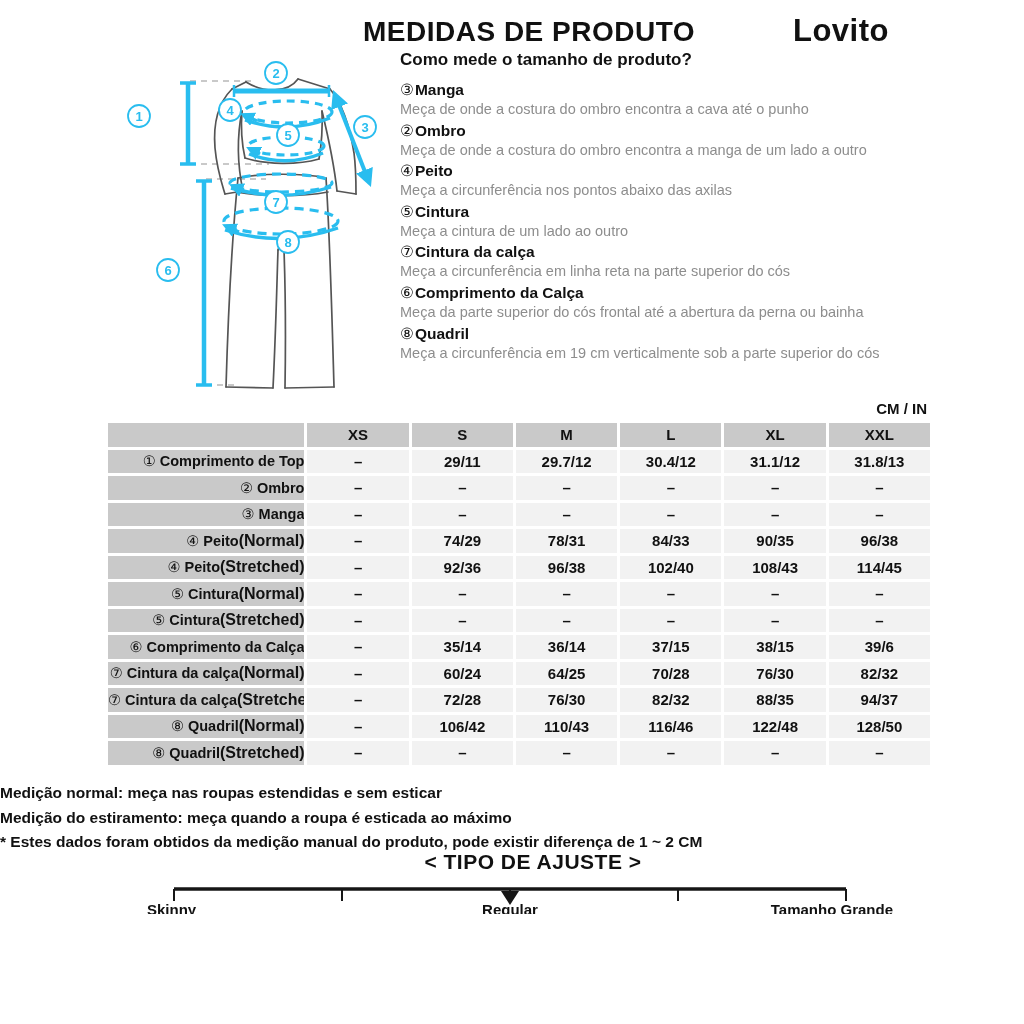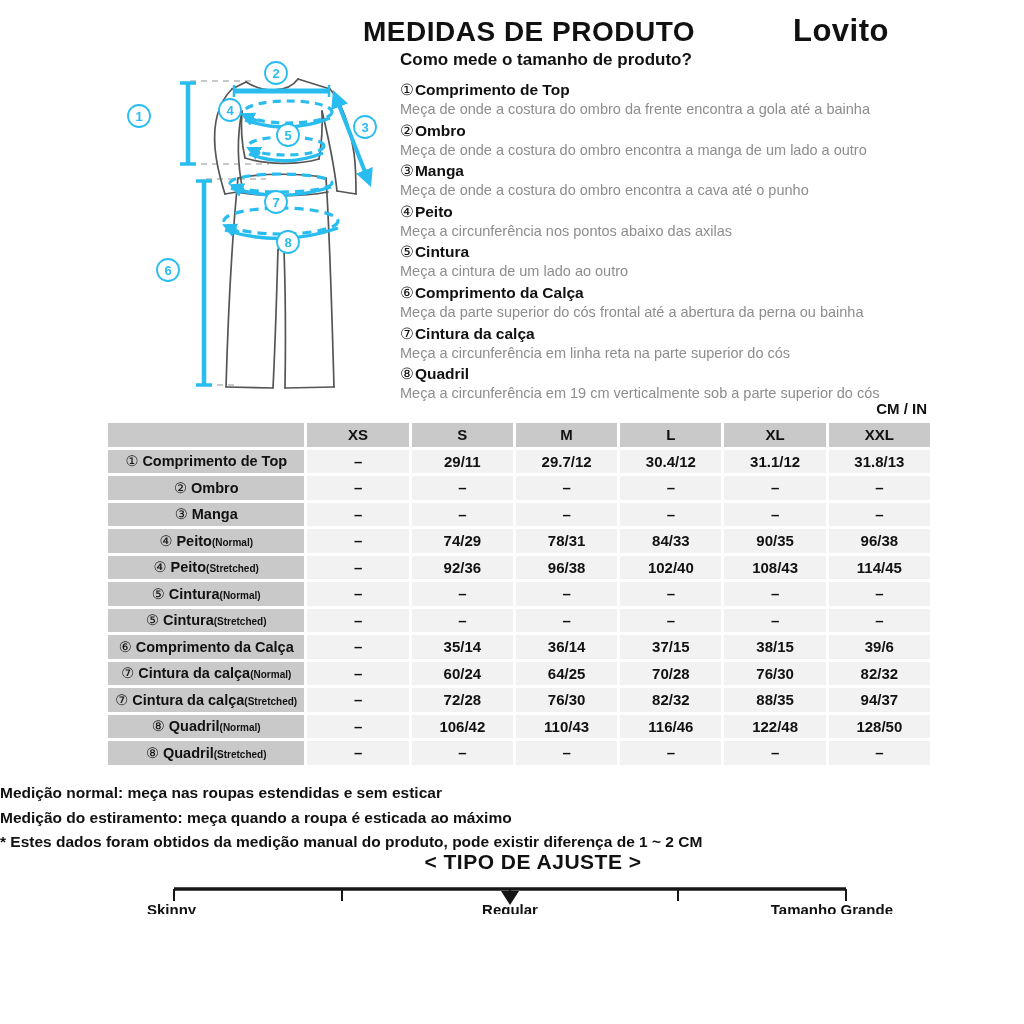--- a/index.html
+++ b/index.html
@@ -19,24 +19,24 @@
   .g-head .gnum{margin-right:1px;font-weight:400;}
   .g-desc{font-size:14.5px;color:#8d8d8d;line-height:19px;white-space:nowrap;}
 
   .units{position:absolute;top:400px;right:97px;font-size:15px;font-weight:700;}
 
   table.size-table{position:absolute;left:105px;top:420px;width:828px;
         border-collapse:separate;border-spacing:3px;table-layout:fixed;}
   table.size-table th, table.size-table td{height:23.5px;padding:0;overflow:hidden;}
   table.size-table th{background:#c9c9c9;font-size:15px;font-weight:700;text-align:center;}
   table.size-table th.corner{background:#c9c9c9;}
-  td.lbl{background:#c9c9c9;text-align:center;padding-left:9px;font-size:14.5px;font-weight:600;
+  td.lbl{background:#c9c9c9;text-align:right;padding-left:9px;font-size:14.5px;font-weight:600;
          white-space:nowrap;}
   td.lbl .num{margin-right:4px;font-weight:400;}
-  td.lbl .variant{font-size:10px;font-weight:600;}
+  td.lbl .variant{font-size:16px;font-weight:600;}
   td.val{background:#f2f2f2;text-align:center;font-size:15px;font-weight:700;}
 
   .notes{position:absolute;left:0;top:781px;width:1024px;text-align:left;}
   .note-line{font-size:15.5px;font-weight:700;line-height:24.5px;white-space:nowrap;}
 
   .scale-title{position:absolute;left:0;width:1024px;text-align:center;
                font-size:21px;font-weight:800;letter-spacing:.5px;padding-left:21px;}
   #fit-title{top:850px;}
   #ela-title{top:927px;}
   .scale-svg{position:absolute;left:0;width:1024px;height:26px;}
@@ -140,46 +140,42 @@
       <text x="150" y="148.5">7</text>
       <circle cx="162" cy="184" r="11" fill="#fff" stroke="#29bdef" stroke-width="1.8"></circle>
       <text x="162" y="188.5">8</text>
     </g>
   </svg>
 
   <div class="guide">
     <div class="guide-heading">Como mede o tamanho de produto?</div>
 
     <div class="g-item">
-      <div class="g-head"><span class="gnum">①</span><span>Comprimento de Top</span></div>
-      <div class="g-desc">Meça de onde a costura do ombro da frente encontra a gola até a bainha</div>
+      <div class="g-head"><span class="gnum">③</span><span>Manga</span></div>
+      <div class="g-desc">Meça de onde a costura do ombro encontra a cava até o punho</div>
     </div>
     <div class="g-item">
       <div class="g-head"><span class="gnum">②</span><span>Ombro</span></div>
       <div class="g-desc">Meça de onde a costura do ombro encontra a manga de um lado a outro</div>
     </div>
     <div class="g-item">
-      <div class="g-head"><span class="gnum">③</span><span>Manga</span></div>
-      <div class="g-desc">Meça de onde a costura do ombro encontra a cava até o punho</div>
-    </div>
-    <div class="g-item">
       <div class="g-head"><span class="gnum">④</span><span>Peito</span></div>
       <div class="g-desc">Meça a circunferência nos pontos abaixo das axilas</div>
     </div>
     <div class="g-item">
       <div class="g-head"><span class="gnum">⑤</span><span>Cintura</span></div>
       <div class="g-desc">Meça a cintura de um lado ao outro</div>
     </div>
     <div class="g-item">
+      <div class="g-head"><span class="gnum">⑦</span><span>Cintura da calça</span></div>
+      <div class="g-desc">Meça a circunferência em linha reta na parte superior do cós</div>
+    </div>
+    <div class="g-item">
       <div class="g-head"><span class="gnum">⑥</span><span>Comprimento da Calça</span></div>
       <div class="g-desc">Meça da parte superior do cós frontal até a abertura da perna ou bainha</div>
-    </div>
-    <div class="g-item">
-      <div class="g-head"><span class="gnum">⑦</span><span>Cintura da calça</span></div>
-      <div class="g-desc">Meça a circunferência em linha reta na parte superior do cós</div>
     </div>
     <div class="g-item">
       <div class="g-head"><span class="gnum">⑧</span><span>Quadril</span></div>
       <div class="g-desc">Meça a circunferência em 19 cm verticalmente sob a parte superior do cós</div>
     </div>
   </div>
 
   <div class="units">CM / IN</div>
 
   <table class="size-table">

